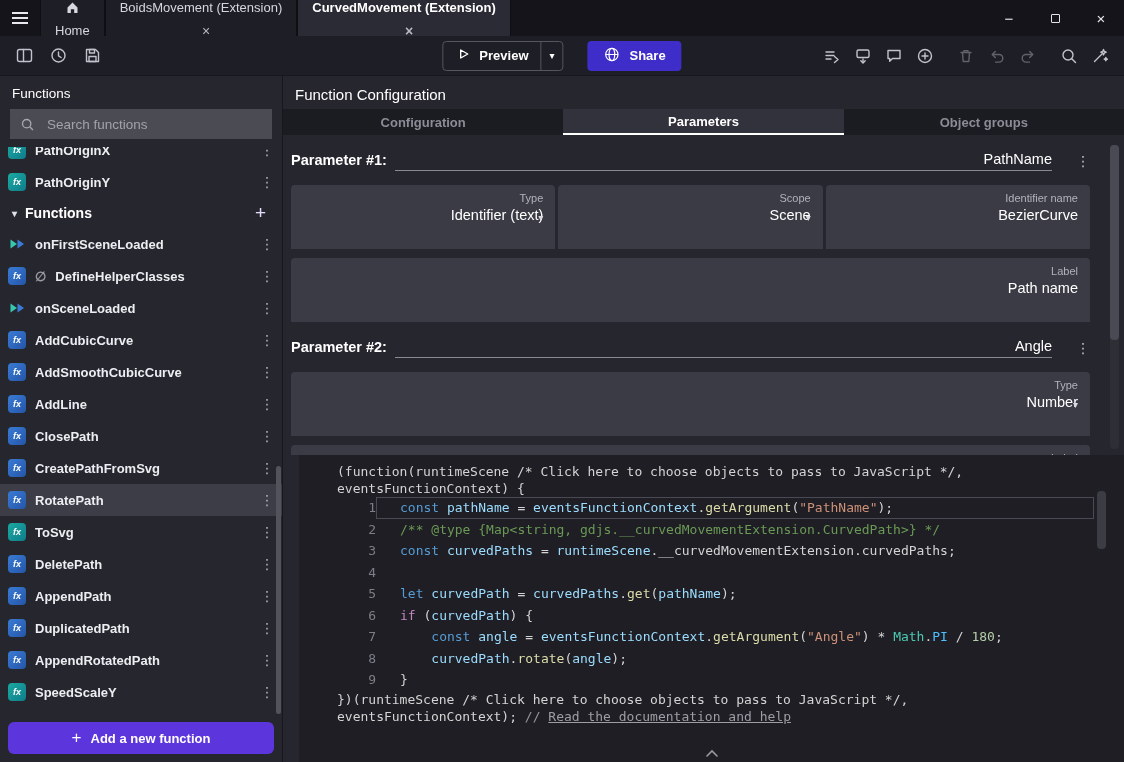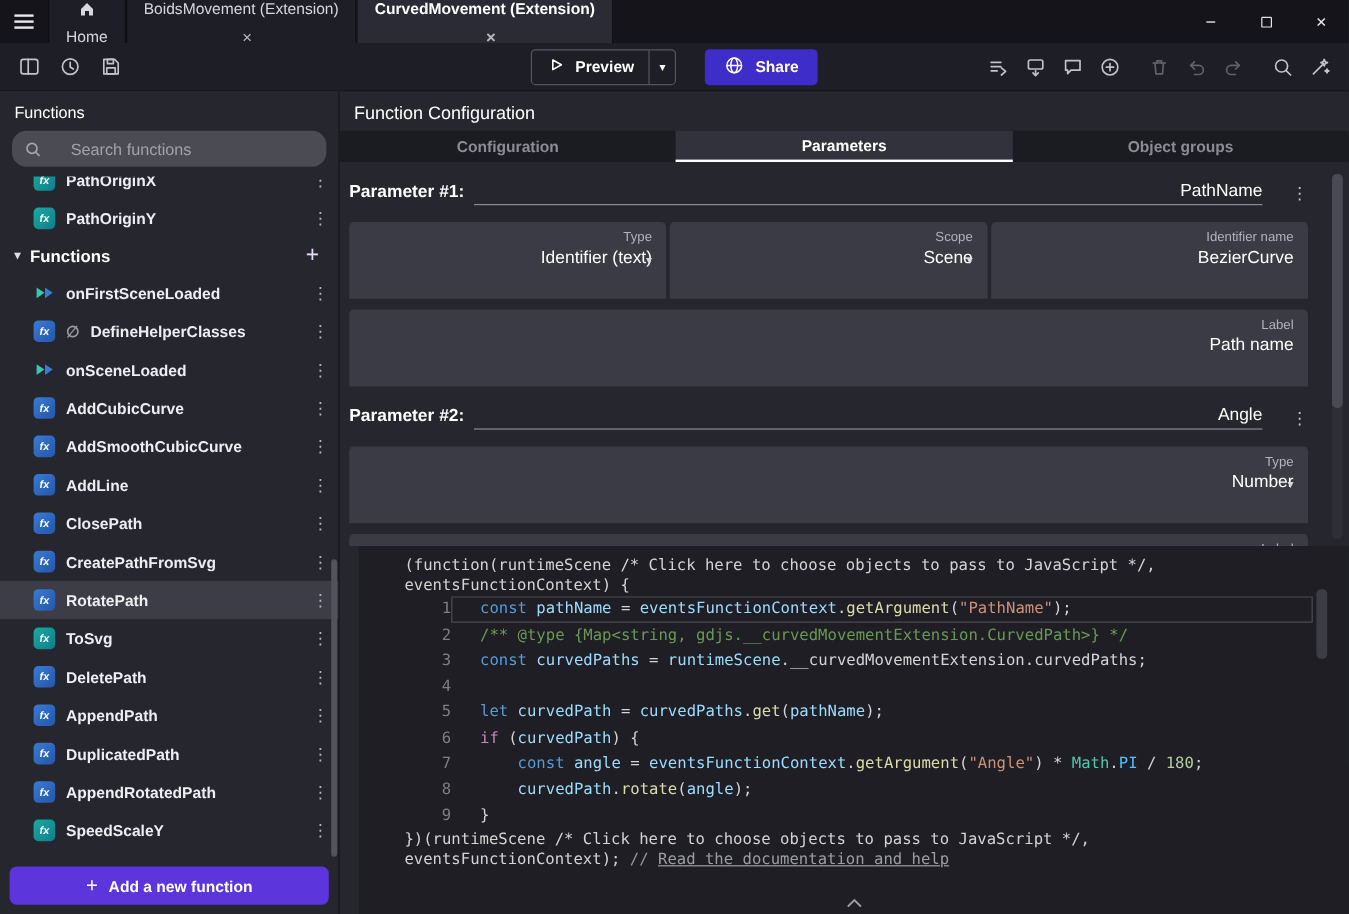--- a/index.html
+++ b/index.html
@@ -34,26 +34,26 @@
   .share-btn { height:30px; background:#3e2dc9; border-radius:4px; display:flex; align-items:center; gap:9px; padding:0 16px; color:#fff; font-weight:bold; font-size:13px; cursor:pointer; }
   .toolbar-right { margin-left:auto; display:flex; align-items:center; gap:3px; }
   .gap-l { margin-left:10px; }
 
   
   .content { flex:1; display:flex; min-height:0; }
 
   
   .sidebar { width:283px; flex:none; background:#26262e; border-right:1px solid #17171d; display:flex; flex-direction:column; position:relative; }
   .sidebar-header { padding:10px 12px 4px; font-size:13.5px; color:#fff; }
-  .search-box { margin:4px 10px 8px; background:#4b4b54; border-radius:12px; height:30px; display:flex; align-items:center; padding:0 10px; gap:24px; flex:none; }
+  .search-box { margin:4px 10px 8px; background:#4b4b54; border-radius:0; height:30px; display:flex; align-items:center; padding:0 10px; gap:12px; flex:none; }
   .search-box svg { stroke:#a8a8b0; fill:none; stroke-width:1.6; flex:none; }
   .search-input { background:transparent; border:none; outline:none; color:#e8e8ee; font-size:13.5px; width:100%; font-family:"Liberation Sans", sans-serif; }
   .search-input::placeholder { color:#a2a2ab; }
   .fn-list { flex:1; overflow:hidden; position:relative; }
-  .fn-row { height:32px; display:flex; align-items:center; padding:0 8px 0 28px; gap:9px; color:#eceef2; font-size:13px; font-weight:600; cursor:pointer; }
+  .fn-row { height:32px; display:flex; align-items:center; padding:0 8px 0 8px; gap:9px; color:#eceef2; font-size:13px; font-weight:600; cursor:pointer; }
   .fn-row.cut { margin-top:-13px; }
   .fn-row.selected { background:#3d3d47; }
   .fn-icon { width:18px; height:18px; border-radius:4px; background:linear-gradient(135deg,#3a7bd5,#2456a8); color:#fff; font-size:9px; font-style:italic; font-weight:bold; display:flex; align-items:center; justify-content:center; flex:none; }
   .fn-icon.teal { background:linear-gradient(135deg,#1ba9a0,#0f7d8c); }
   .fn-icon.scene { background:transparent; border-radius:0; }
   .priv { color:#9a9aa4; font-size:13px; flex:none; }
   .fn-label { flex:1; white-space:nowrap; overflow:hidden; }
   .dots { color:#b4b4bc; width:14px; text-align:center; font-size:14px; flex:none; font-weight:normal; }
   .fn-section { height:30px; display:flex; align-items:center; padding:0 12px; gap:8px; color:#fff; font-weight:bold; font-size:14px; cursor:pointer; }
   .sec-caret { font-size:10px; color:#e0e0e6; }

